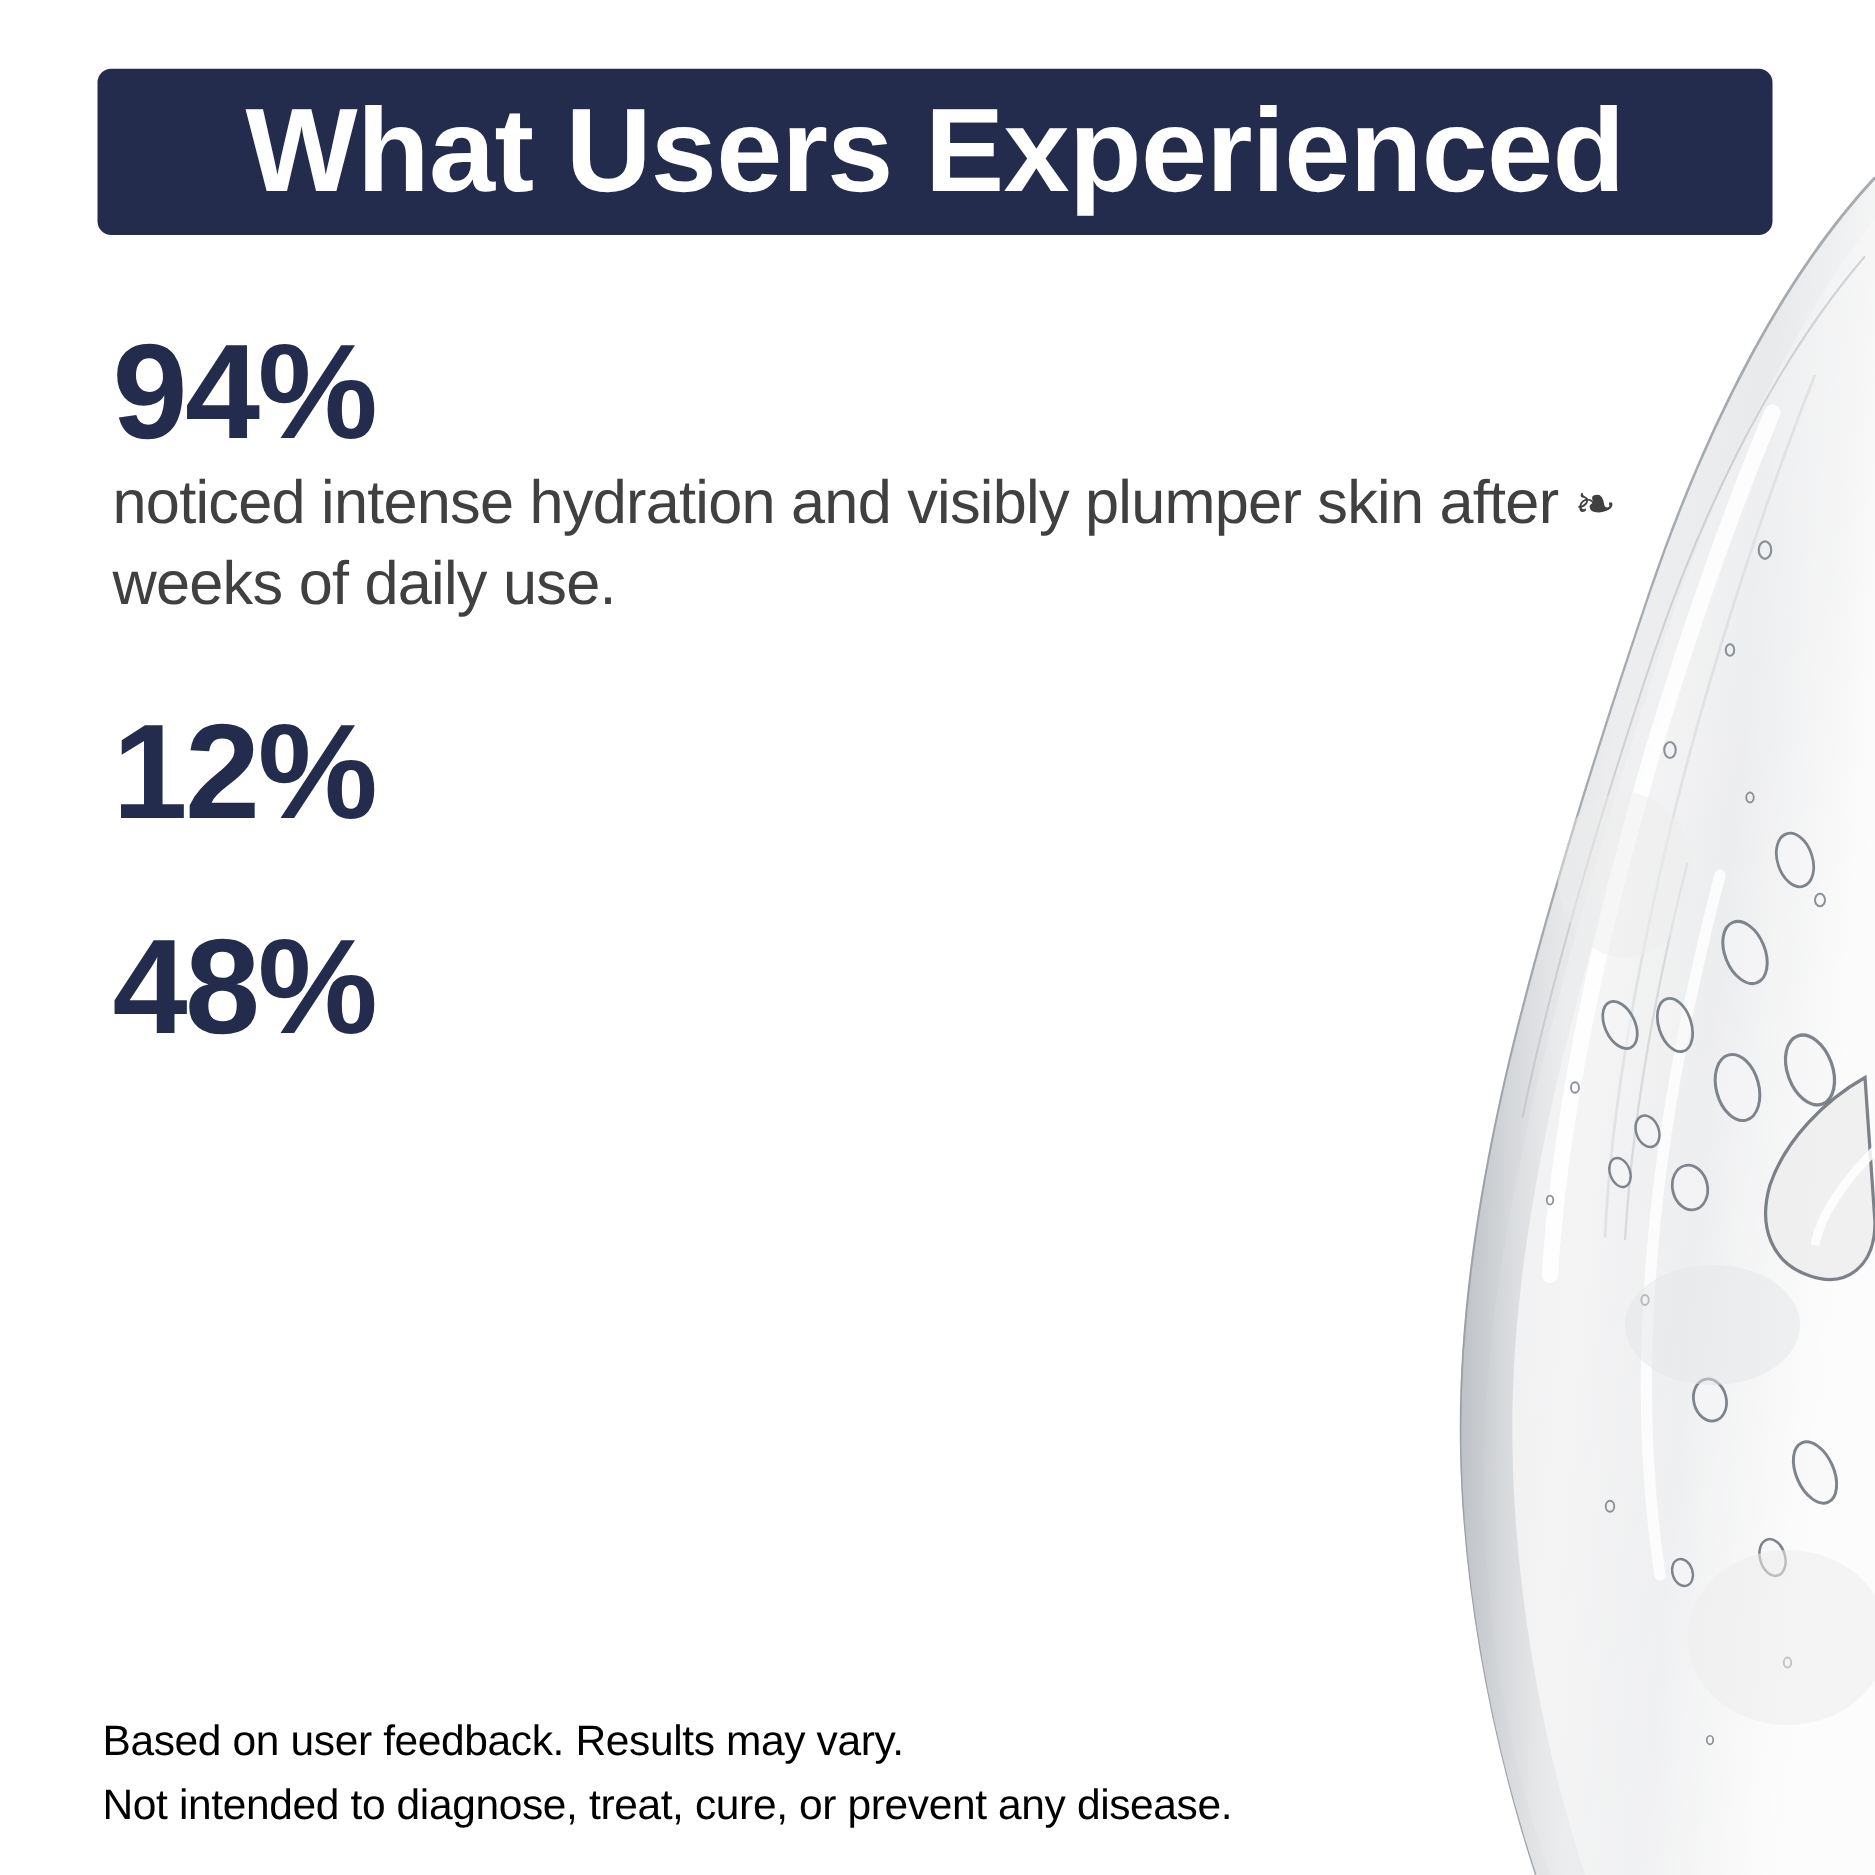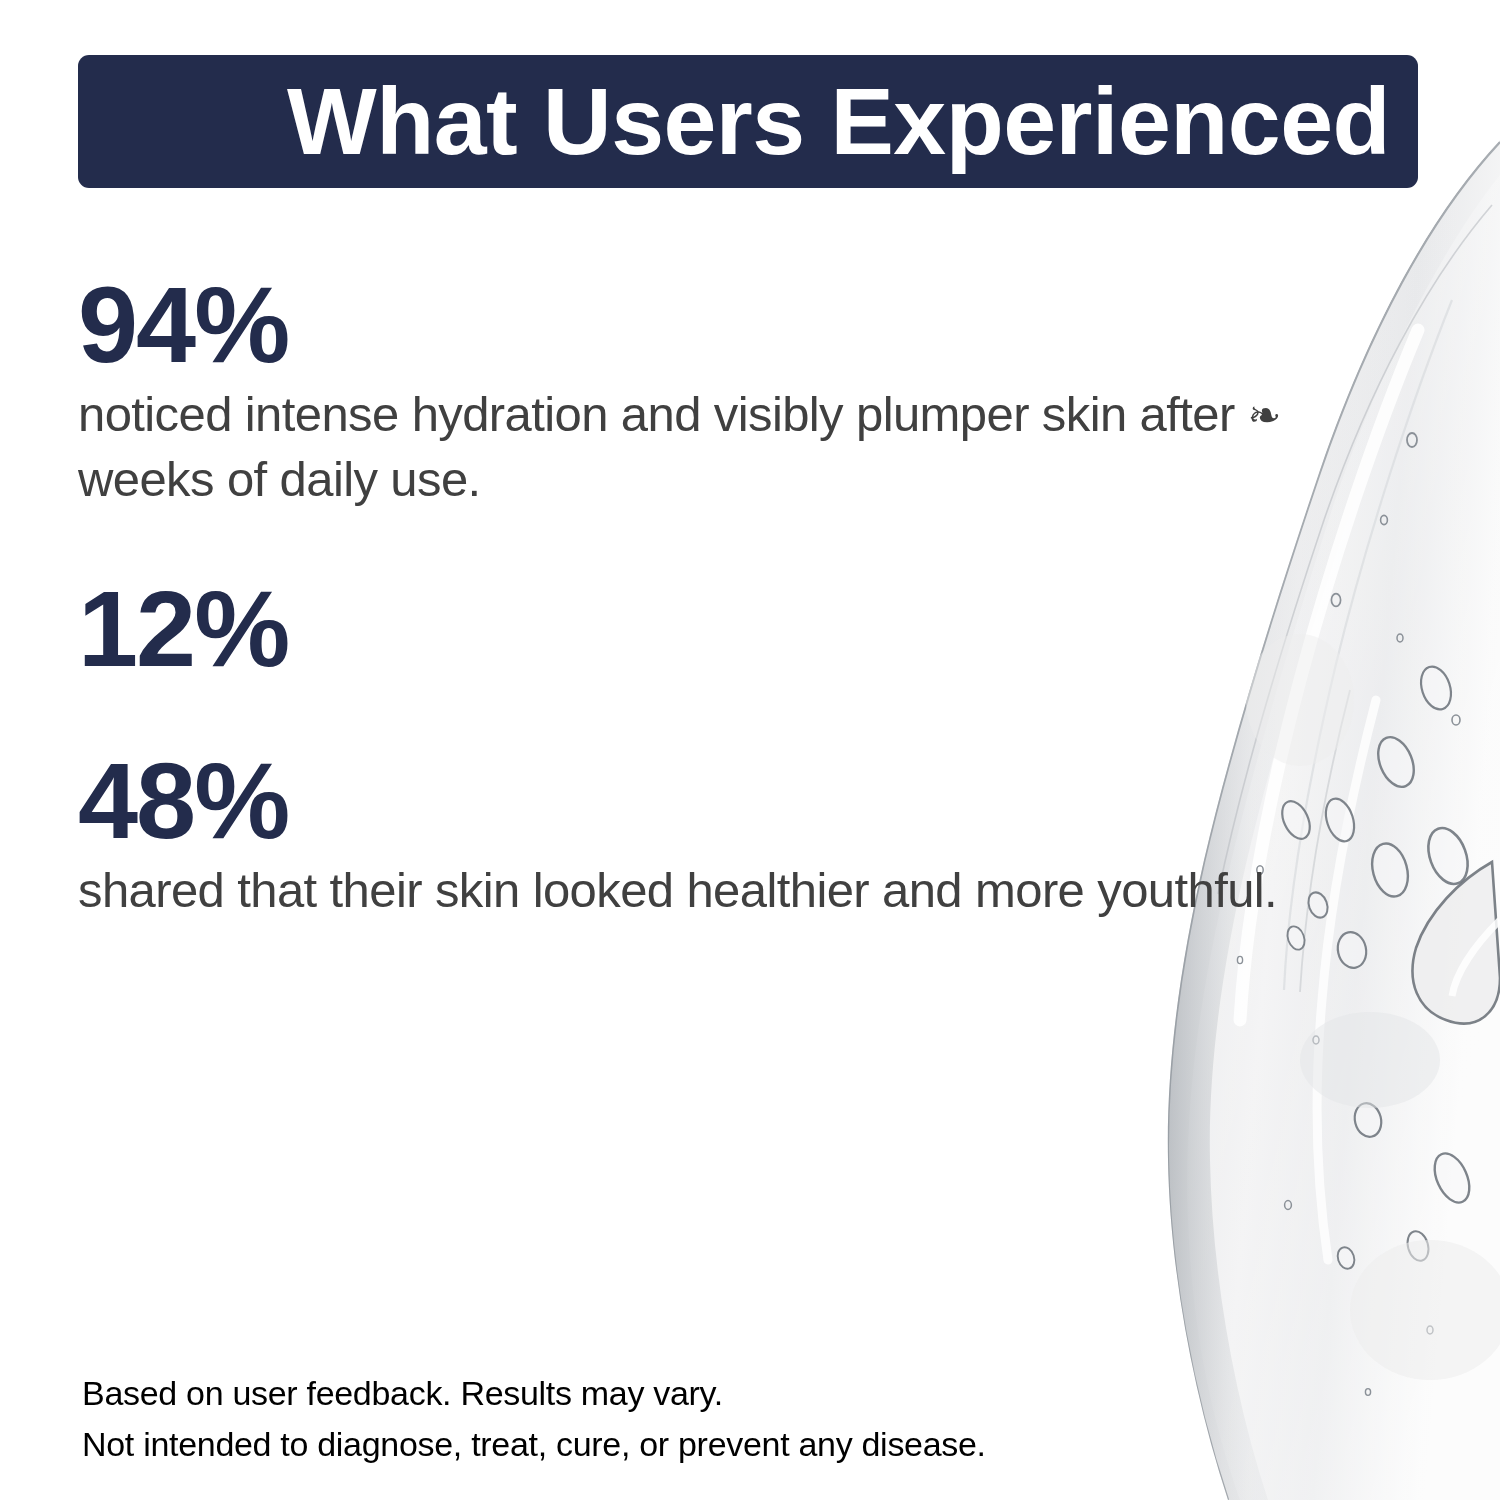--- a/index.html
+++ b/index.html
@@ -33,41 +33,40 @@
   .banner {
     position: absolute;
     left: 78px;
     top: 55px;
     width: 1340px;
     height: 133px;
     background: #232C4C;
     border-radius: 11px;
     display: flex;
     align-items: center;
-    justify-content: flex-end;
+    justify-content: center;
     box-sizing: border-box;
     padding: 0 28px;
   }
   .banner-title {
     color: #ffffff;
     font-size: 95px;
     line-height: 1;
     font-weight: 700;
     letter-spacing: -0.5px;
     white-space: nowrap;
     font-family: "Liberation Sans", sans-serif;
   }
 
   
   .stats {
     position: absolute;
-    left: 78px;
+    left: 90px;
     top: 258px;
     width: 1240px;
-    margin-top: 12px;
   }
   .stat-block { margin-bottom: 62px; }
   .stat-block:last-child { margin-bottom: 0; }
 
   .stat-number {
     color: #232C4C;
     font-size: 108px;
     font-weight: 700;
     line-height: 1.02;
     letter-spacing: -2px;
@@ -221,21 +220,20 @@
       <div class="stat-number">94%</div>
       <p class="stat-desc"><span>noticed intense hydration and visibly plumper skin after </span><span class="ornament">❧</span><span> weeks of daily use.</span></p>
     </div>
 
     <div class="stat-block">
       <div class="stat-number">12%</div>
     </div>
 
     <div class="stat-block">
       <div class="stat-number">48%</div>
-      <p class="stat-desc">shared that their skin looked healthier and more youthful.</p>
     </div>
 
   </div>
 
   <div class="disclaimer">
     <p class="disclaimer-line">Based on user feedback. Results may vary.</p>
     <p class="disclaimer-line">Not intended to diagnose, treat, cure, or prevent any disease.</p>
   </div>
 
 </div>

